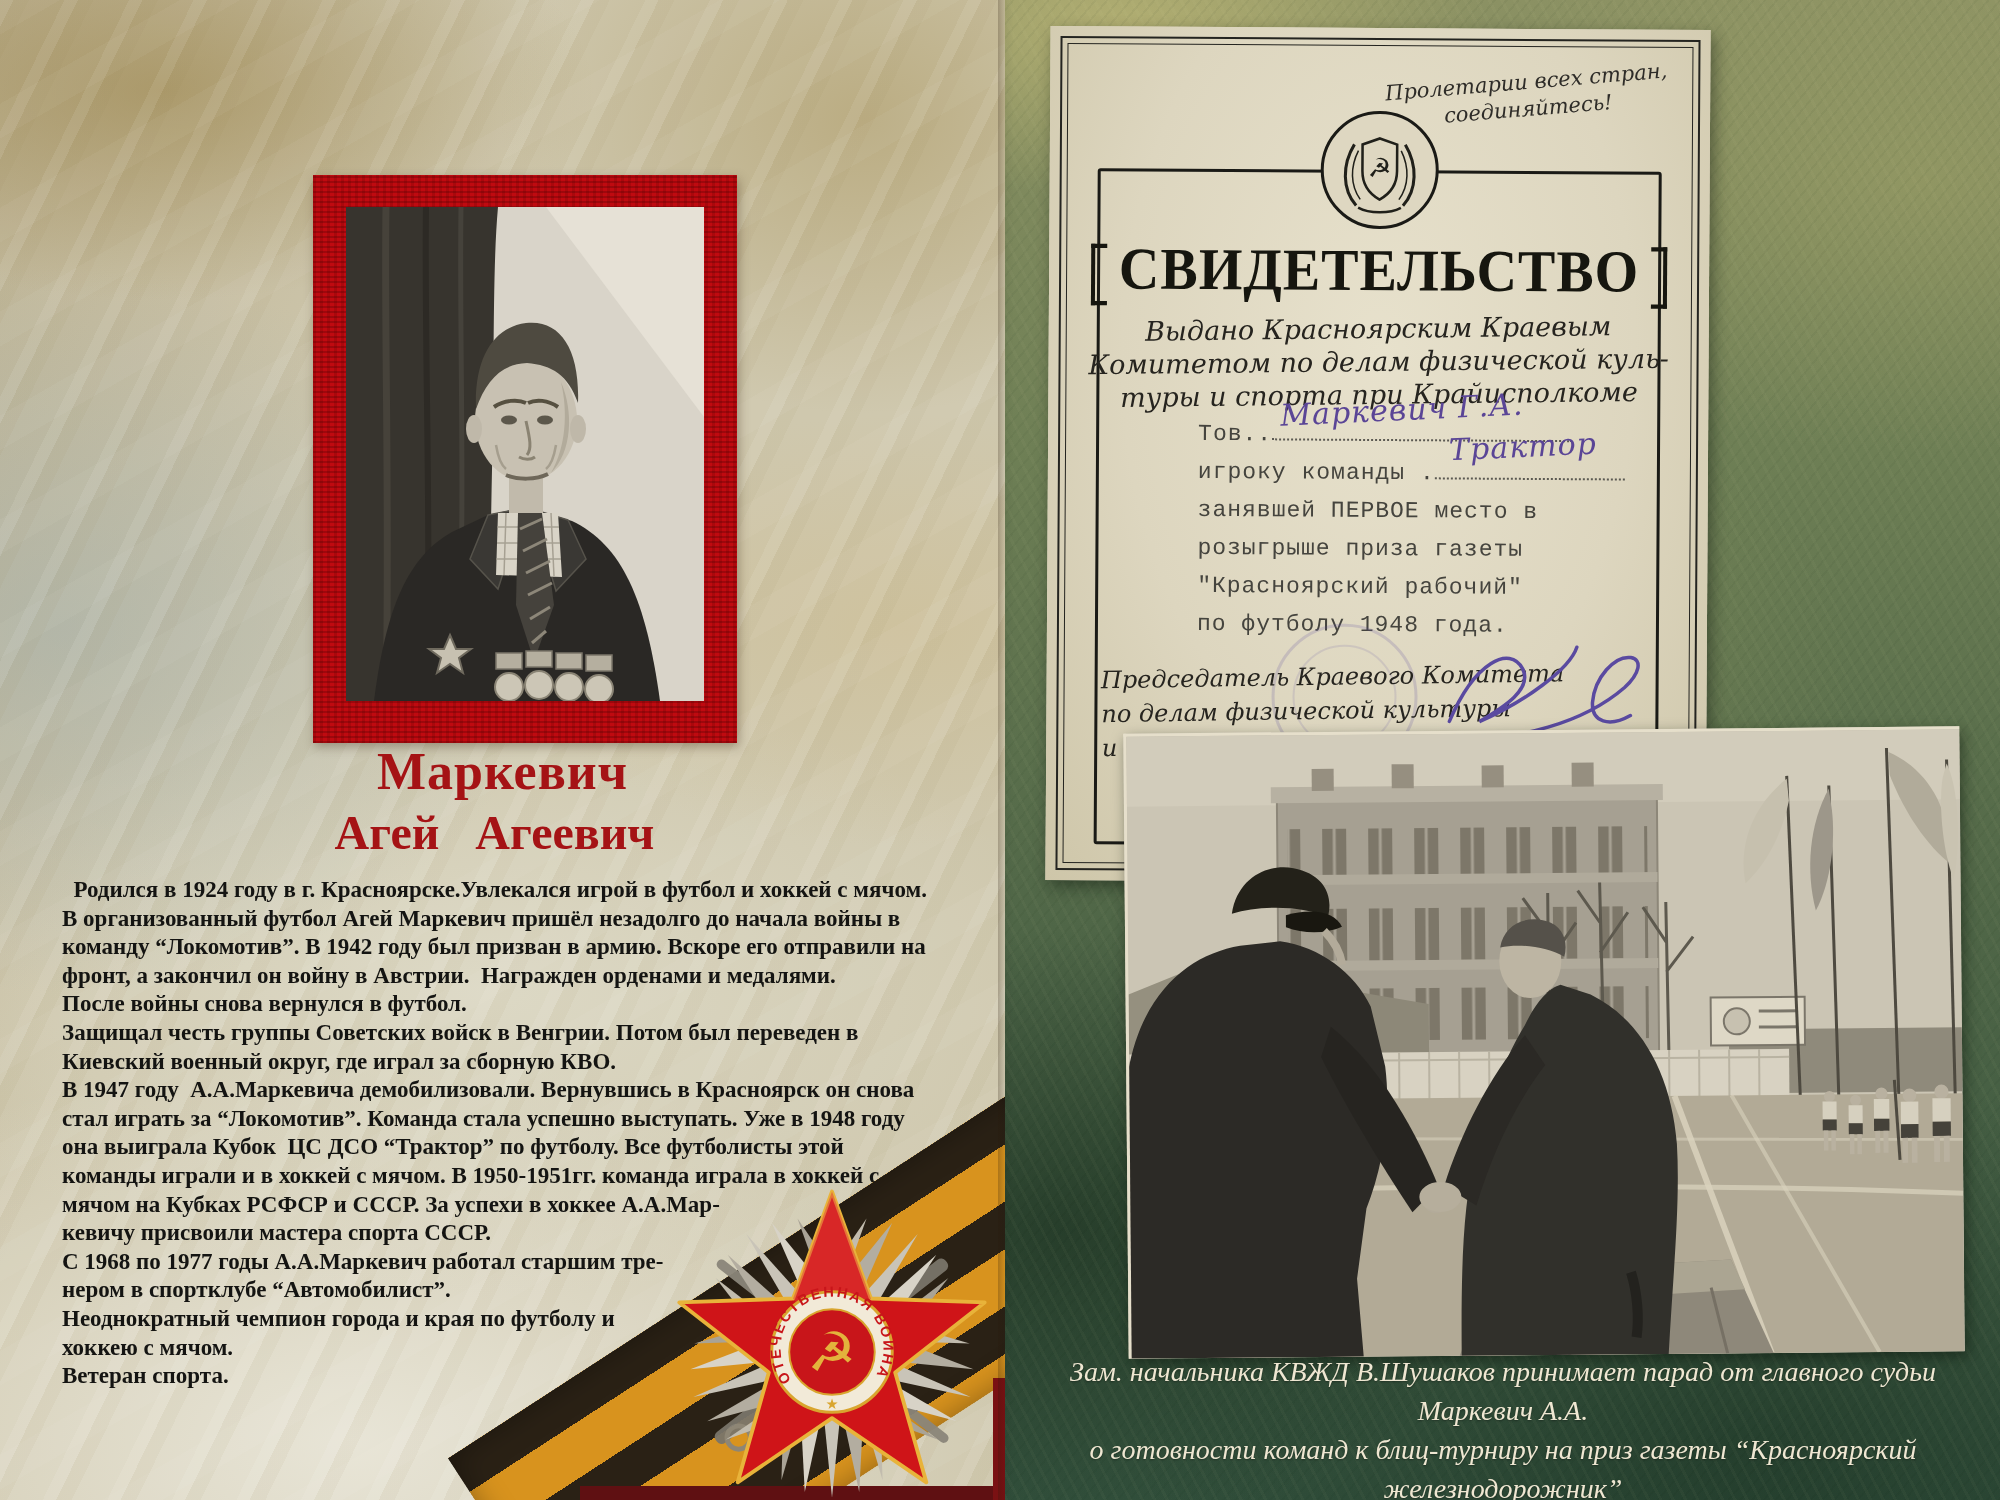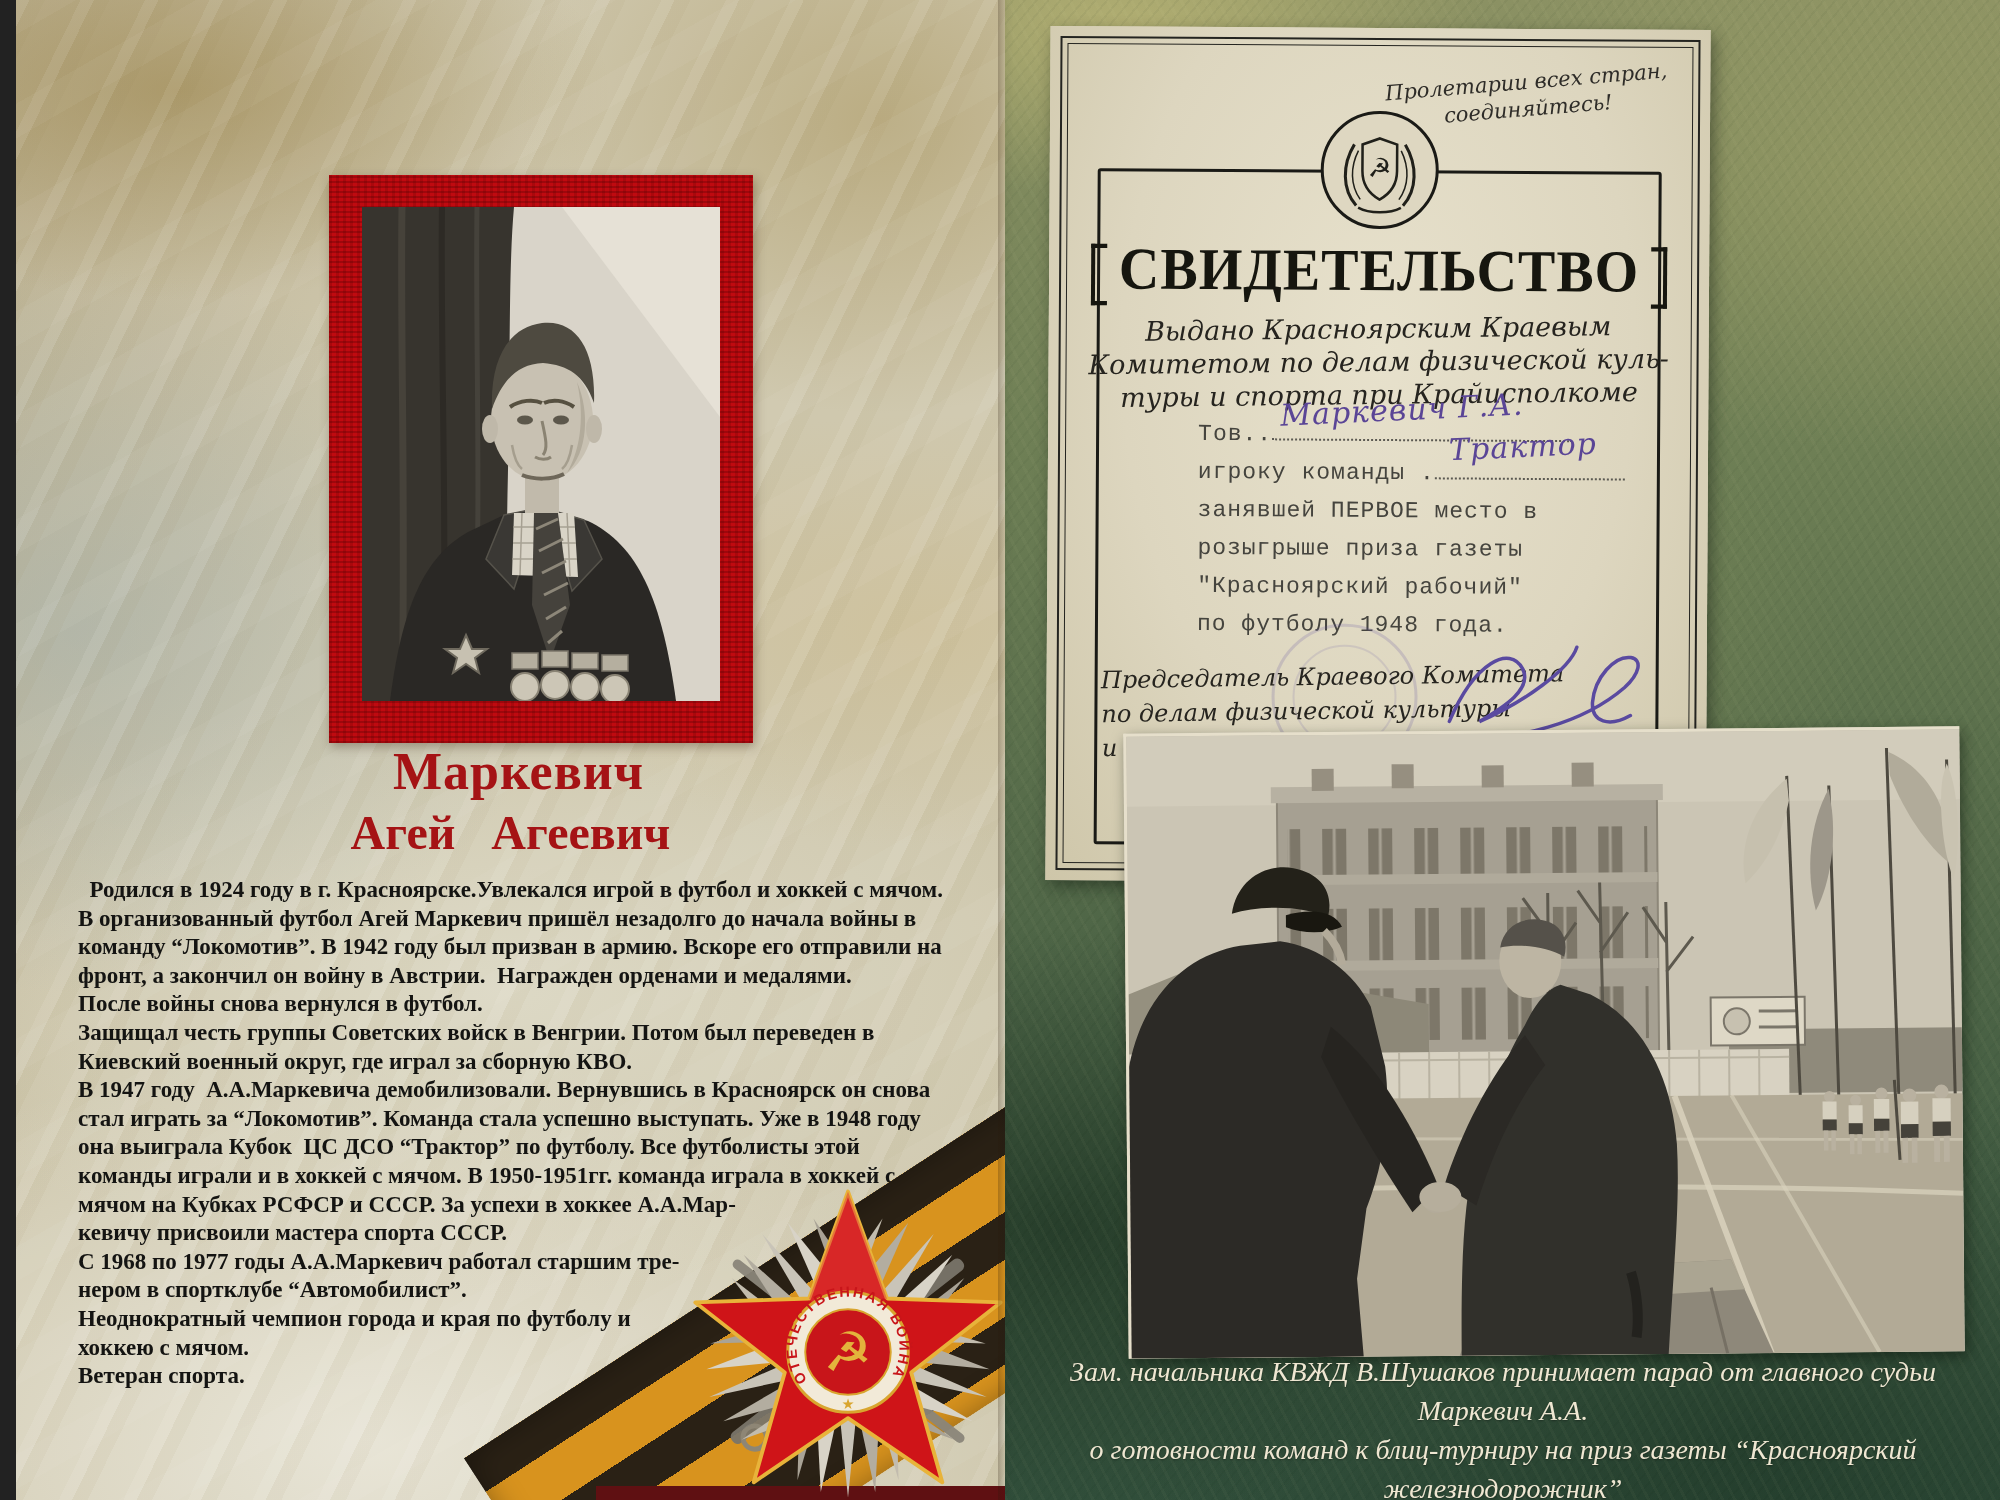--- a/index.html
+++ b/index.html
@@ -1,19 +1,19 @@
 <!DOCTYPE html>
 <html><head>
 <meta charset="utf-8">
 <style>
   html,body{margin:0;padding:0;background:#222;}
   .canvas{position:relative;width:2000px;height:1500px;overflow:hidden;font-family:"Liberation Serif",serif;}
 
   
-  .page-left{position:absolute;left:16px;top:0;width:1005px;height:1500px;overflow:hidden;
+  .page-left{position:absolute;left:0;top:0;width:1005px;height:1500px;overflow:hidden;
     background-color:#cfc8ae;
     background-image:
       radial-gradient(ellipse 620px 300px at 16% 6%, rgba(148,122,58,0.50), transparent 70%),
       radial-gradient(ellipse 520px 420px at 86% 8%, rgba(170,150,95,0.55), transparent 70%),
       radial-gradient(ellipse 700px 520px at 6% 42%, rgba(146,168,176,0.38), transparent 70%),
       radial-gradient(ellipse 560px 300px at 90% 42%, rgba(205,186,138,0.45), transparent 72%),
       radial-gradient(ellipse 820px 430px at 48% 66%, rgba(228,226,210,0.65), transparent 72%),
       radial-gradient(ellipse 900px 520px at 35% 96%, rgba(240,238,228,0.75), transparent 75%),
       linear-gradient(115deg, rgba(122,100,52,0.22) 0%, transparent 35%);
   }

